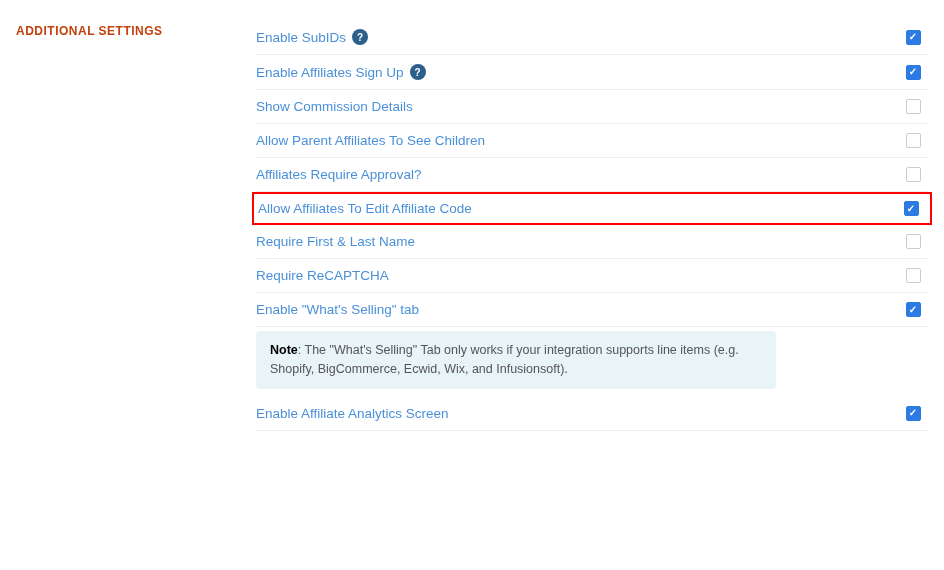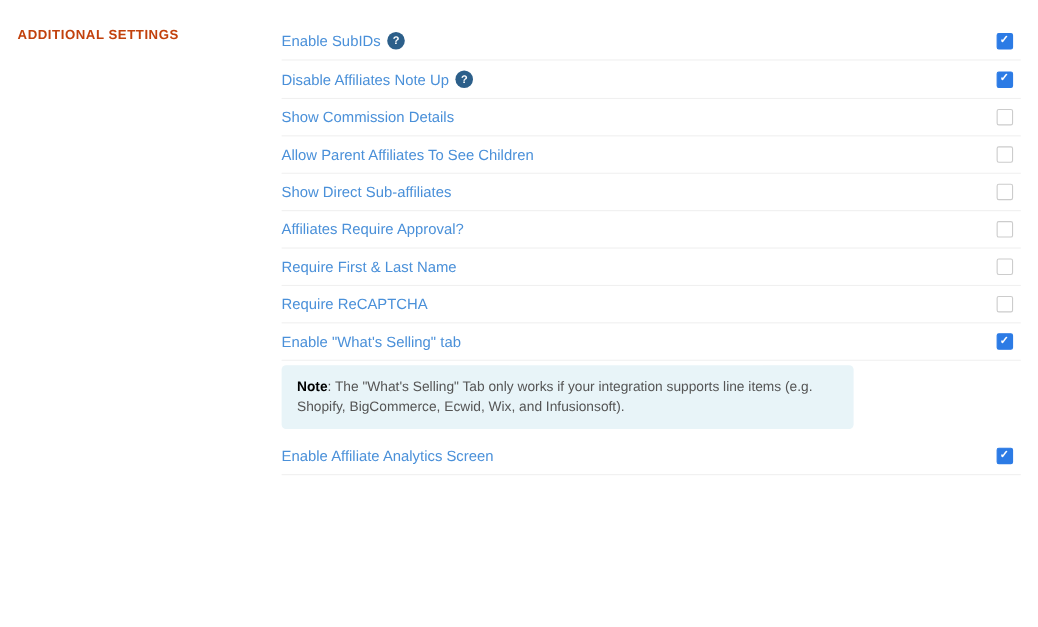--- a/index.html
+++ b/index.html
@@ -123,21 +123,21 @@
         <span class="setting-label">
           <span>Enable SubIDs</span>
           <span class="help-icon">?</span>
         </span>
         <div class="checkbox-wrapper">
           <div class="custom-checkbox checked"></div>
         </div>
       </div>
       <div class="setting-row">
         <span class="setting-label">
-          <span>Disable Affiliates Note Up</span>
+          <span>Enable Affiliates Sign Up</span>
           <span class="help-icon">?</span>
         </span>
         <div class="checkbox-wrapper">
           <div class="custom-checkbox checked"></div>
         </div>
       </div>
       <div class="setting-row">
         <span class="setting-label">
           <span>Show Commission Details</span>
         </span>
@@ -148,32 +148,32 @@
       <div class="setting-row">
         <span class="setting-label">
           <span>Allow Parent Affiliates To See Children</span>
         </span>
         <div class="checkbox-wrapper">
           <div class="custom-checkbox"></div>
         </div>
       </div>
       <div class="setting-row">
         <span class="setting-label">
-          <span>Show Direct Sub-affiliates</span>
-        </span>
-        <div class="checkbox-wrapper">
-          <div class="custom-checkbox"></div>
-        </div>
-      </div>
-      <div class="setting-row">
-        <span class="setting-label">
           <span>Affiliates Require Approval?</span>
         </span>
         <div class="checkbox-wrapper">
           <div class="custom-checkbox"></div>
+        </div>
+      </div>
+      <div class="setting-row highlighted">
+        <span class="setting-label">
+          <span>Allow Affiliates To Edit Affiliate Code</span>
+        </span>
+        <div class="checkbox-wrapper">
+          <div class="custom-checkbox checked"></div>
         </div>
       </div>
       <div class="setting-row">
         <span class="setting-label">
           <span>Require First &amp; Last Name</span>
         </span>
         <div class="checkbox-wrapper">
           <div class="custom-checkbox"></div>
         </div>
       </div>

